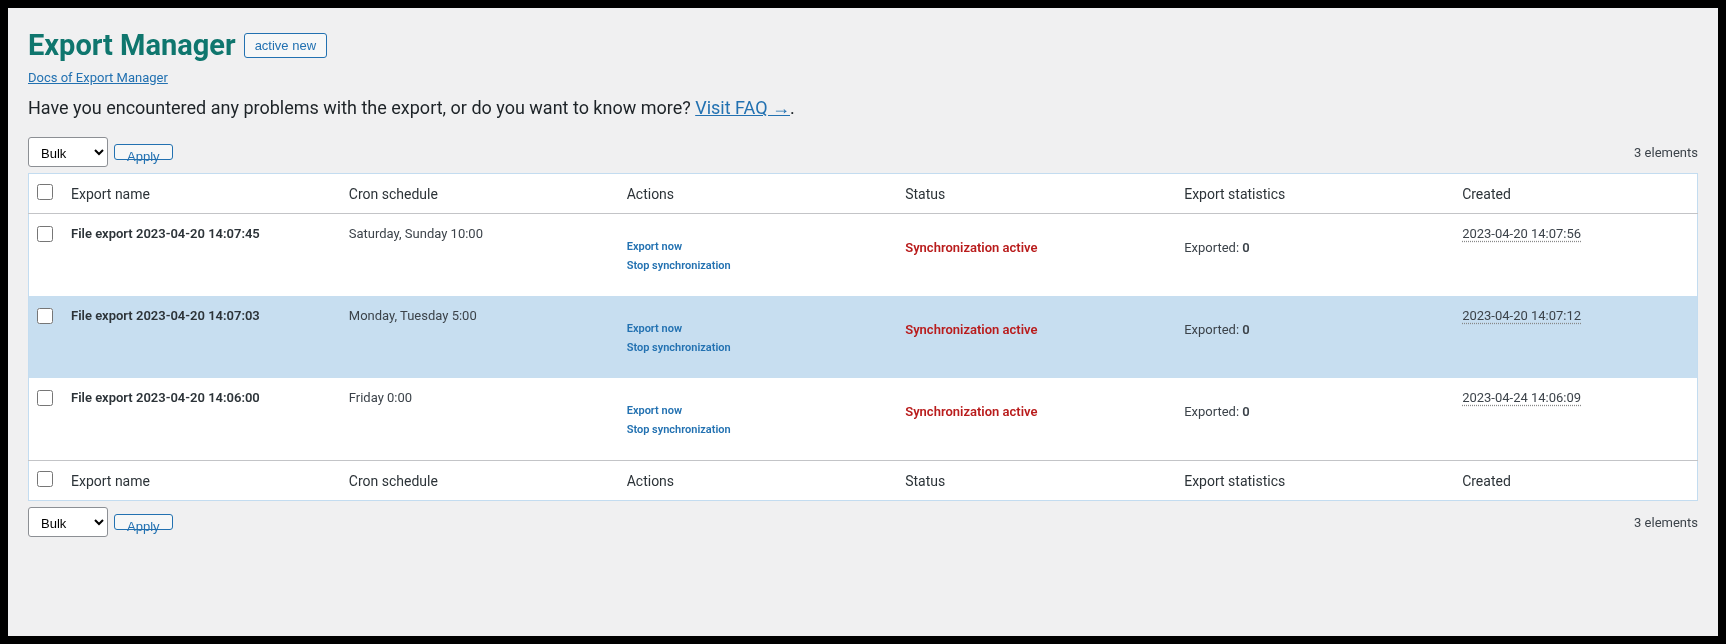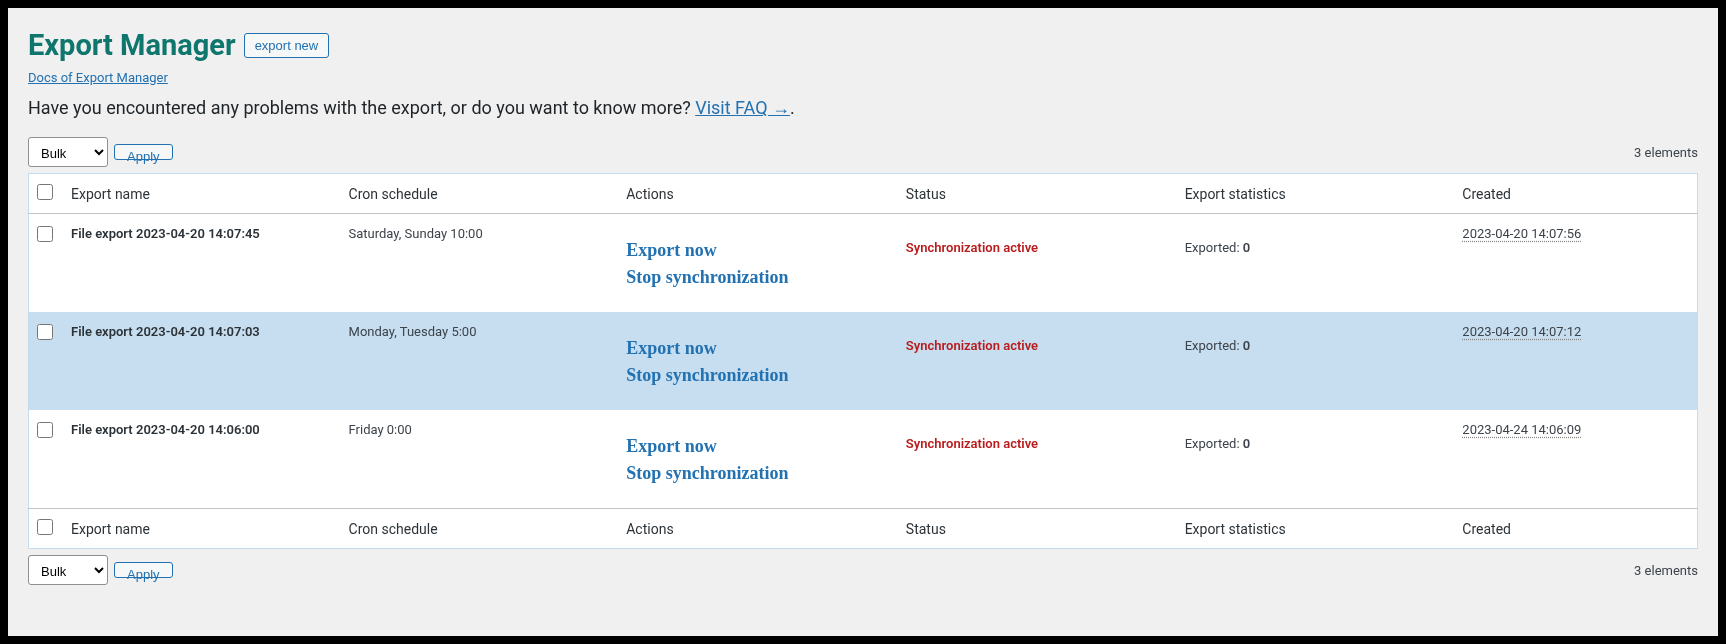--- a/index.html
+++ b/index.html
@@ -114,25 +114,24 @@
     .checkbox-col input[type=checkbox] {
       width: 16px; height: 16px; cursor:pointer;
       border: 1px solid #8c8f94; border-radius:3px;
     }
     tbody .checkbox-col { padding-top: 12px; padding-bottom:12px; }
     .export-name { font-weight: 600; color: #2c3338; }
     .action-link {
       display: block;
       color: #2271b1;
       text-decoration: none;
-      font-size: 18px;
+      font-size: 11px;
       font-weight: 600;
       margin-top: 6px;
       cursor: pointer;
-      font-family: Liberation Serif, serif;
     }
     .action-link:first-child { margin-top: 14px; }
     .status-active {
       color: #b91c1c;
       font-weight: 600;
       display: inline-block;
       margin-top: 14px;
     }
     .stat-val {
       display: inline-block;
@@ -152,21 +151,21 @@
     .col-created { width: 15%; }
     .toolbar-bottom { margin-top: 6px; }
   </style>
 </head>
 <body>
 
 <div class="page">
 
   <div class="header-row">
     <h1>Export Manager</h1>
-    <button class="create-new-btn">export new</button>
+    <button class="create-new-btn">active new</button>
   </div>
 
   <a href="#" class="docs-link">Docs of Export Manager</a>
 
   <div class="faq-row">
     <span>Have you encountered any problems with the export, or do you want to know more? </span><a href="#" class="faq-link">Visit FAQ →</a><span>.</span>
   </div>
 
   <div class="toolbar">
     <div class="bulk-controls">

